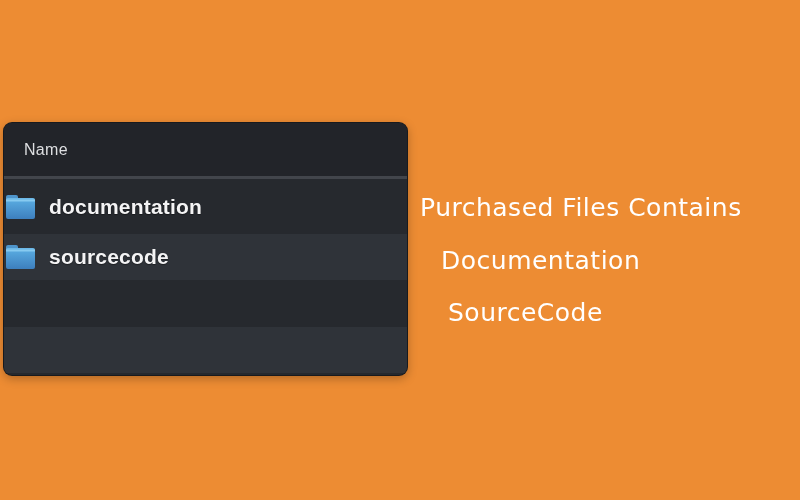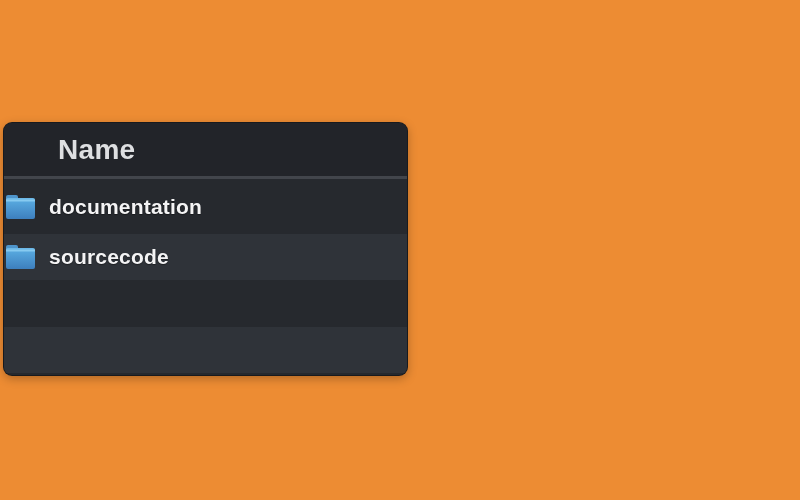--- a/index.html
+++ b/index.html
@@ -27,23 +27,23 @@
     box-shadow: 0 3px 10px rgba(0,0,0,0.25);
   }
   .panel-header {
     height: 56px;
     background: var(--panel_header, #222429);
     display: flex;
     align-items: center;
     border-bottom: 3px solid var(--divider, #42454B);
   }
   .col-header-name {
-    margin-left: 54px;
-    font-size: 28px;
-    font-weight: bold;
+    margin-left: 20px;
+    font-size: 16px;
+    font-weight: normal;
     color: var(--header_text, #DEDFE1);
     letter-spacing: 0.3px;
     cursor: default;
   }
   .file-row {
     display: flex;
     align-items: center;
   }
   .row-1 { height: 55px; background: var(--row_dark, #26292E); }
   .row-2 { height: 46px; background: var(--row_light, #2F3339); }
@@ -115,14 +115,19 @@
         <rect x="1" y="5.5" width="29" height="2" fill="#8CCDF2" opacity="0.9"></rect>
       </svg>
       <span class="file-label">sourcecode</span>
     </div>
 
     <div class="stripe-dark"></div>
     <div class="stripe-light"></div>
 
   </div>
 
+  <div class="caption">
+    <div class="caption-line">Purchased Files Contains</div>
+    <div class="caption-line caption-item-1">Documentation</div>
+    <div class="caption-line caption-item-2">SourceCode</div>
+  </div>
 
 </div>
 
 </body></html>

